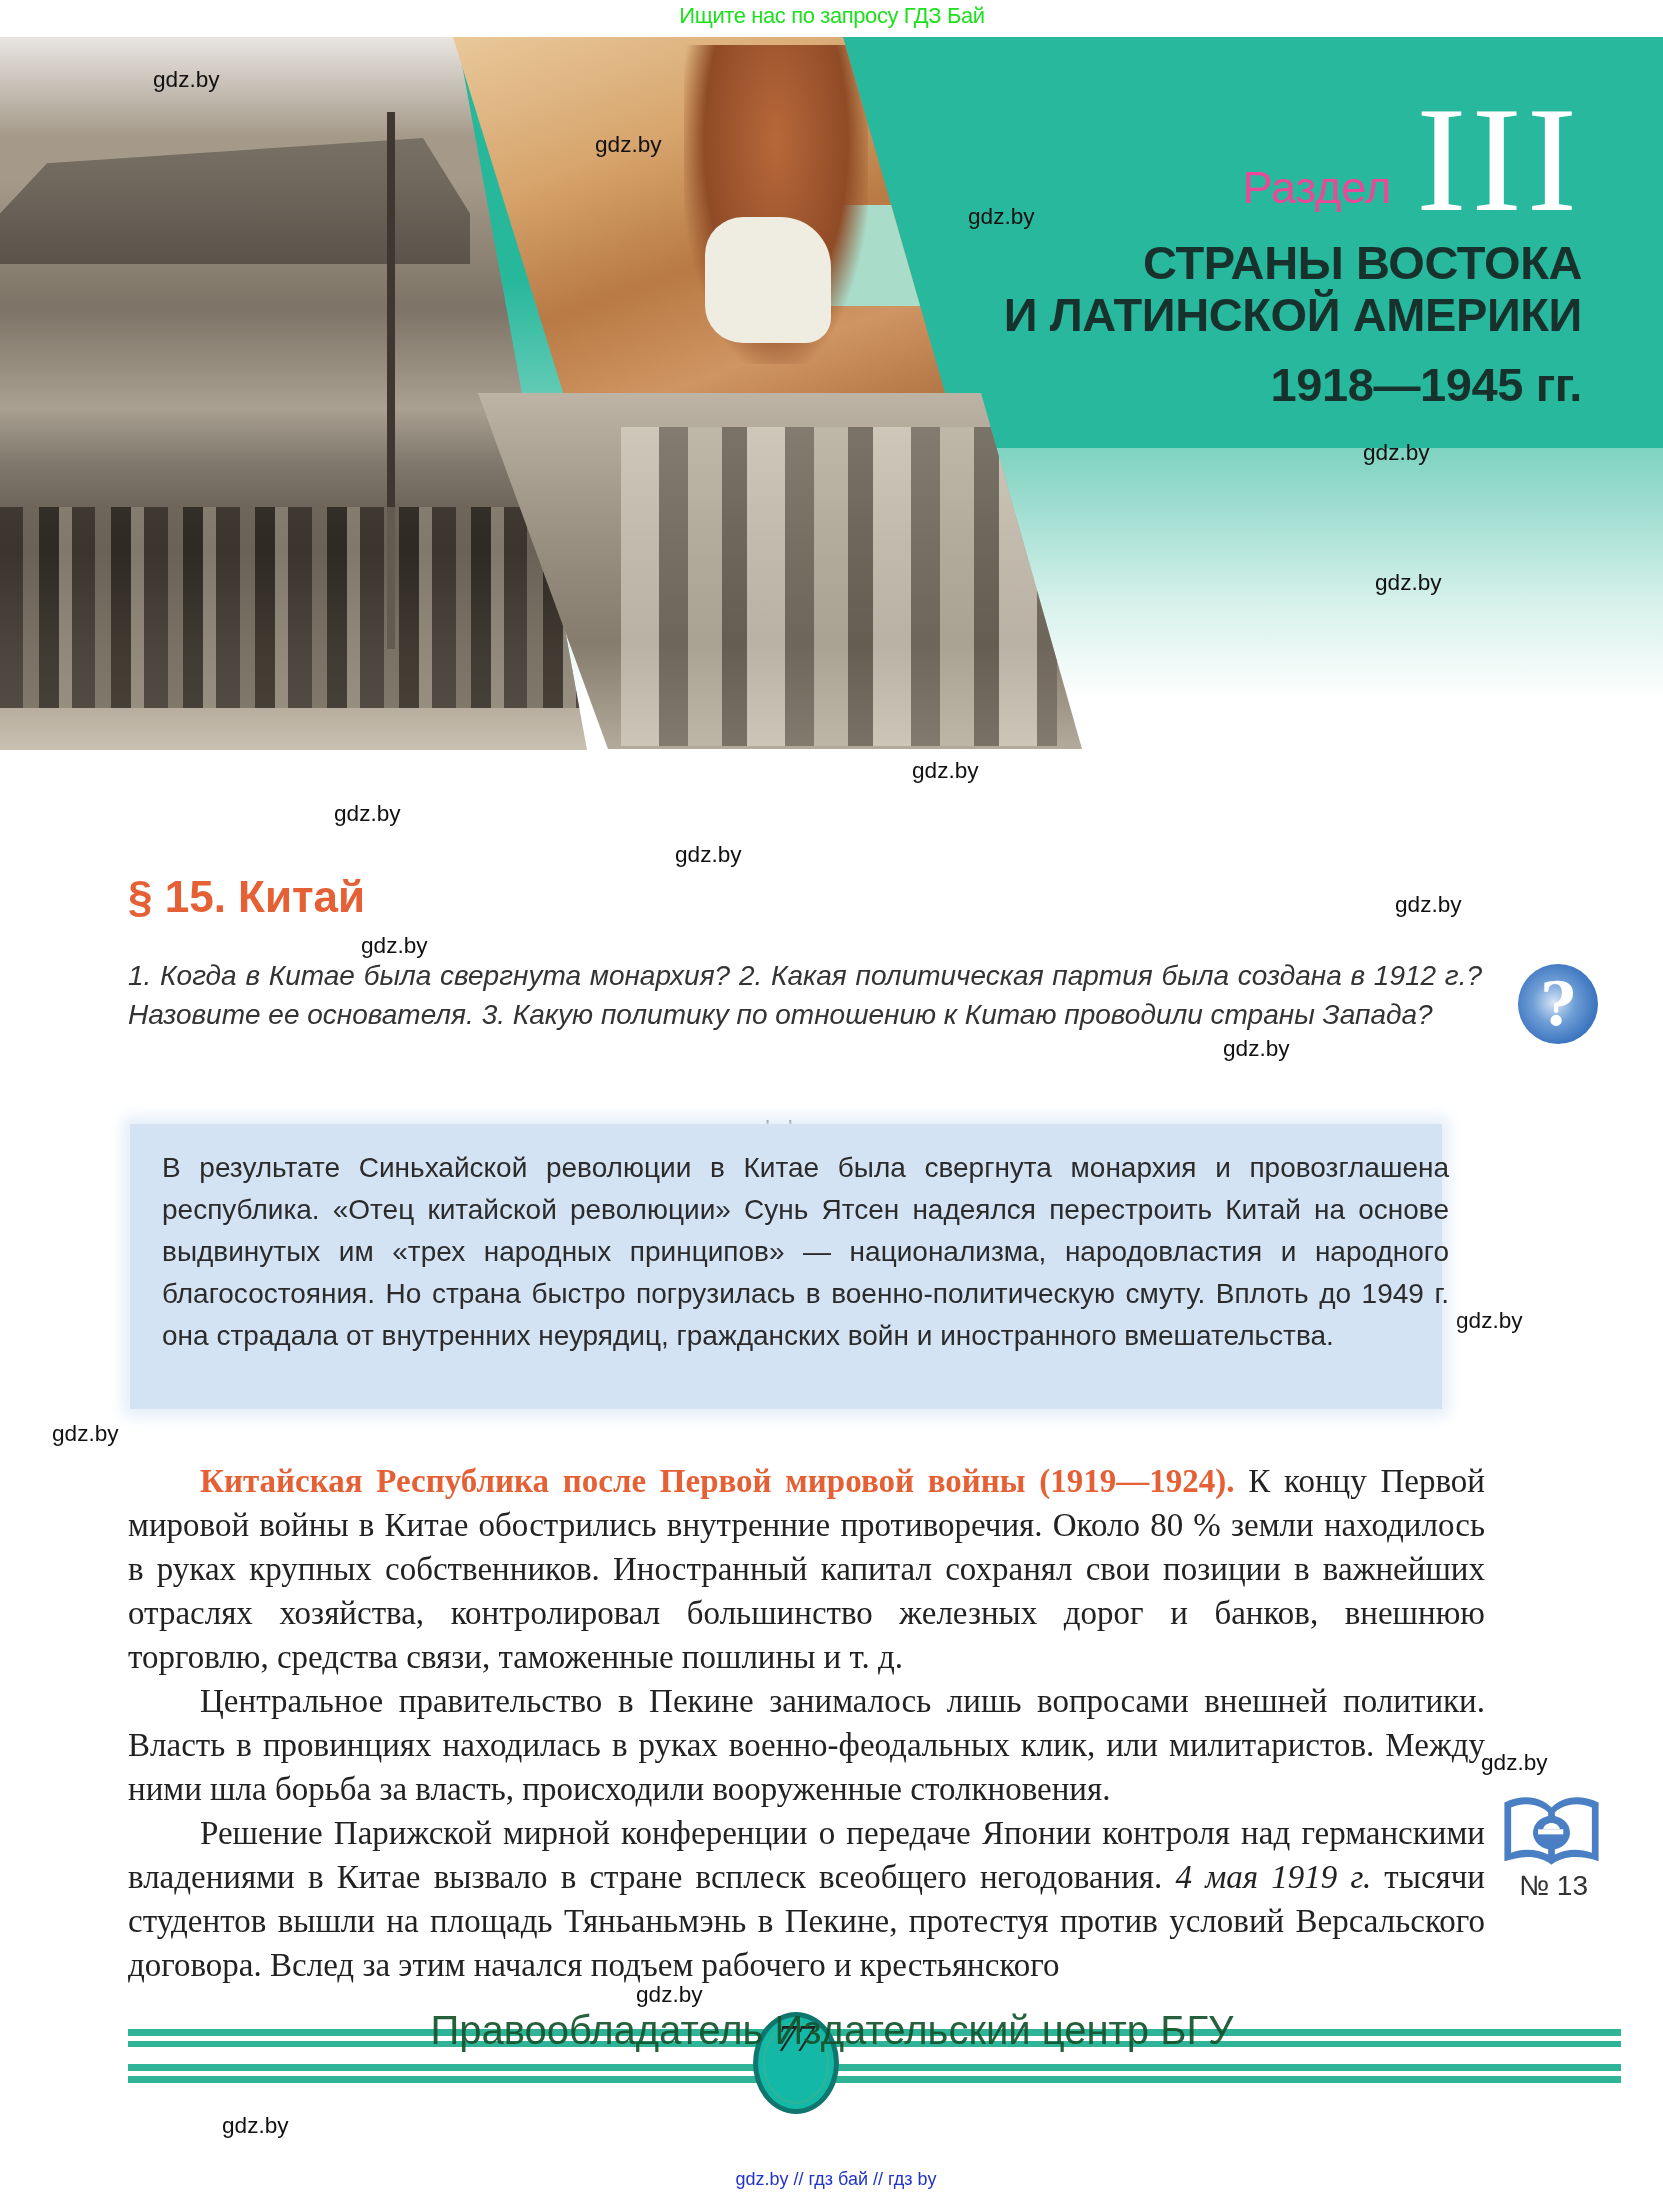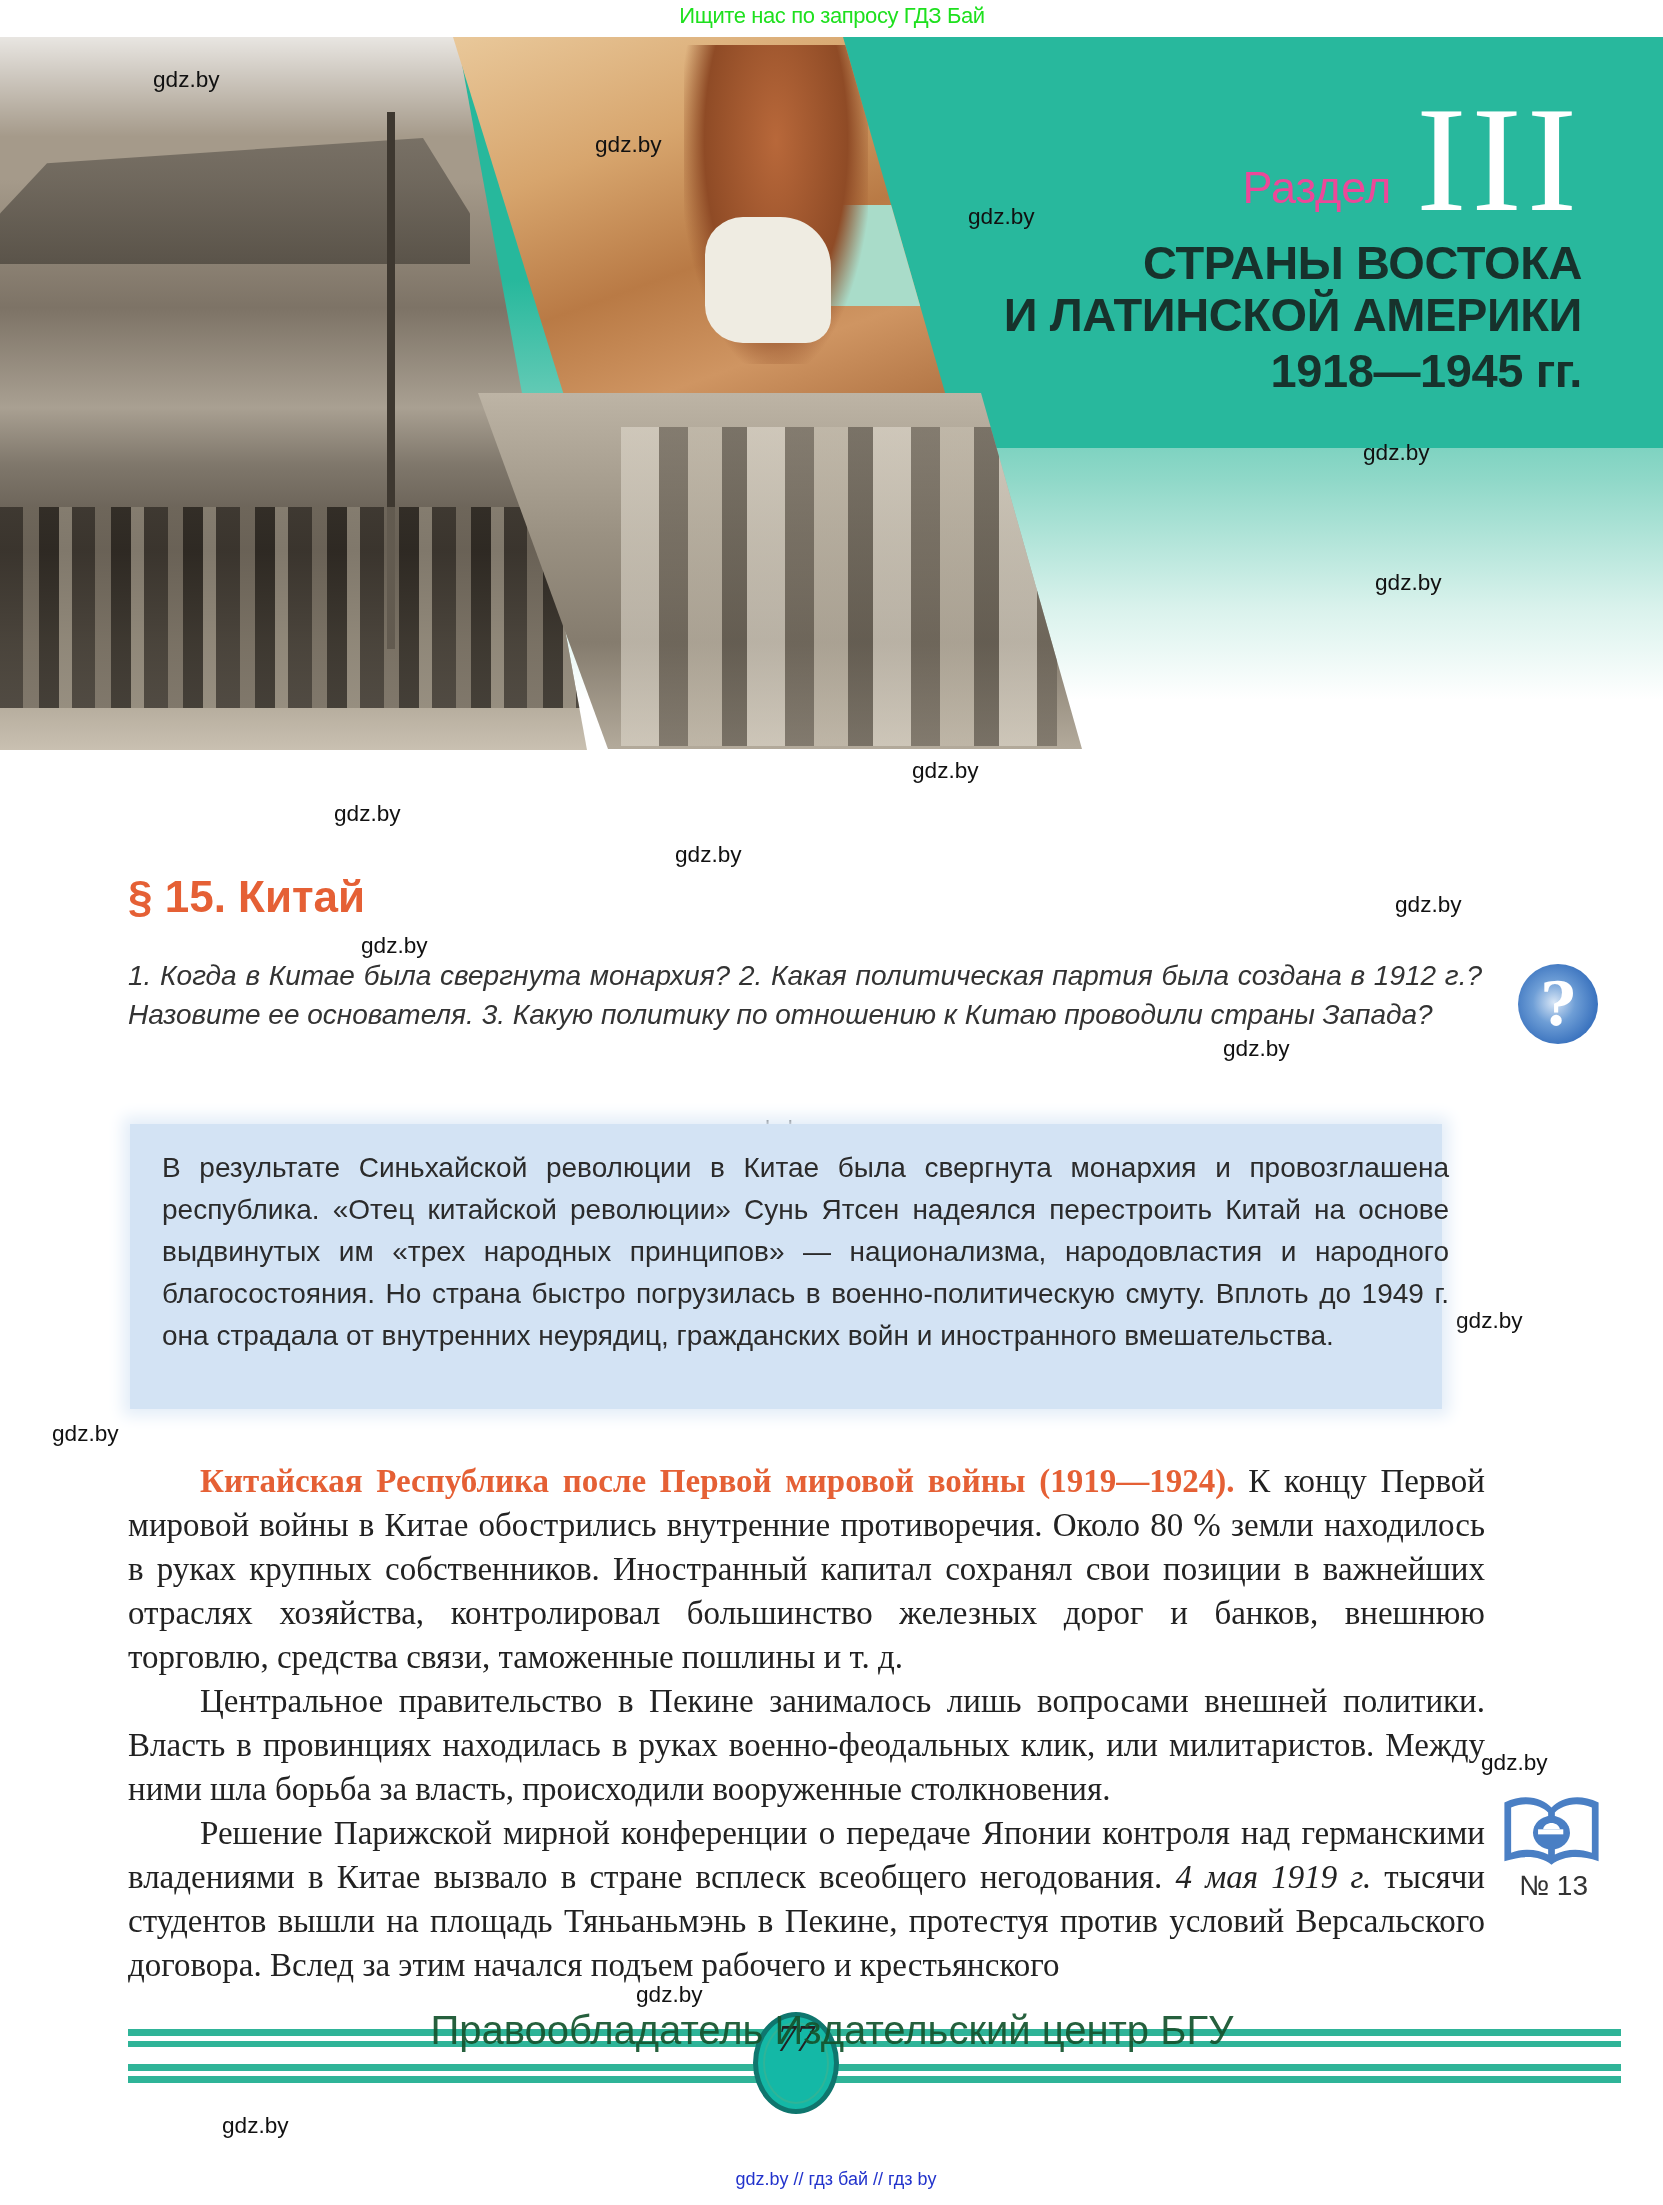--- a/index.html
+++ b/index.html
@@ -100,21 +100,21 @@
     <div class="men"></div>
   </div>
 
   <div class="hero-title">
     <div class="razdel-row">
       <span class="razdel-word">Раздел</span>
       <span class="razdel-num">III</span>
     </div>
     <div class="section-title">СТРАНЫ ВОСТОКА</div>
     <div class="section-title" style="margin-top:0">И ЛАТИНСКОЙ АМЕРИКИ</div>
-    <div class="section-title" style="margin-top:4px">1918—1945 гг.</div>
+    <div class="section-title" style="margin-top:18px">1918—1945 гг.</div>
   </div>
 </div>
 
 <span class="wm" style="left:153px;top:67px">gdz.by</span>
 <span class="wm" style="left:595px;top:132px">gdz.by</span>
 <span class="wm" style="left:968px;top:204px">gdz.by</span>
 <span class="wm" style="left:1363px;top:440px">gdz.by</span>
 <span class="wm" style="left:1375px;top:570px">gdz.by</span>
 <span class="wm" style="left:912px;top:758px">gdz.by</span>
 <span class="wm" style="left:334px;top:801px">gdz.by</span>

